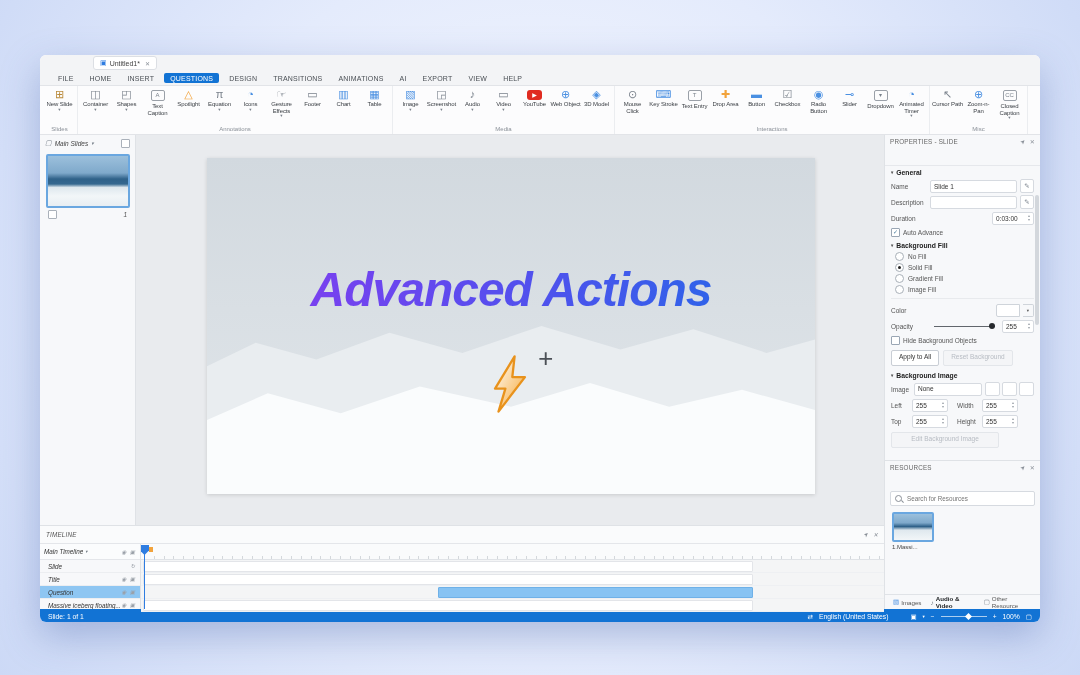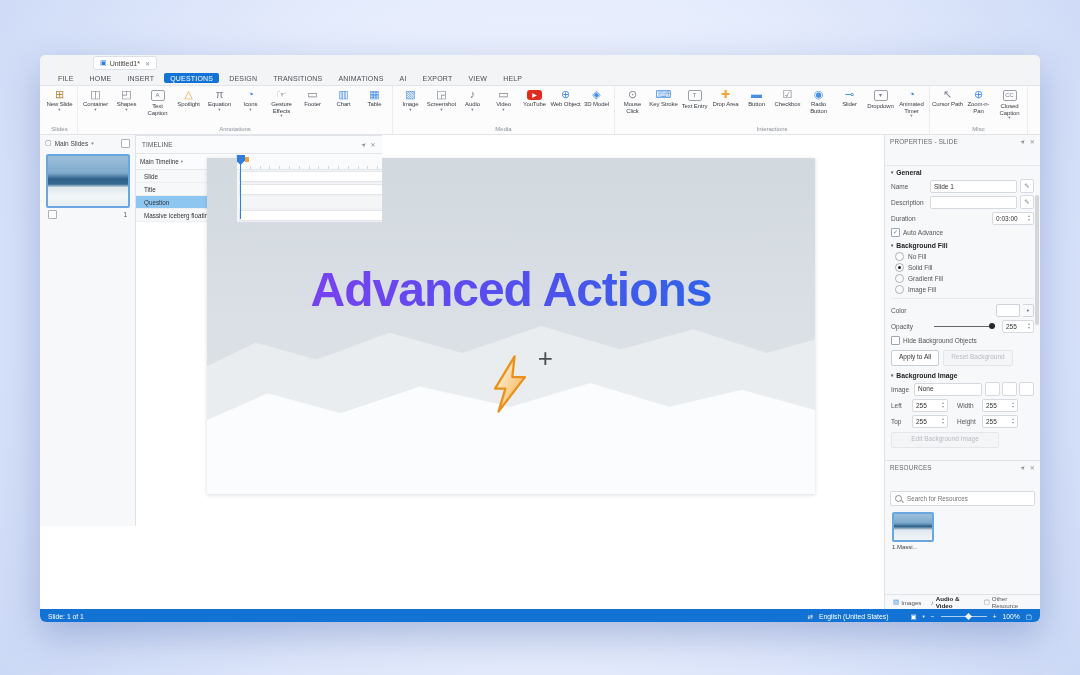--- a/index.html
+++ b/index.html
@@ -34,21 +34,21 @@
   .rb-ic{height:13px;font-size:11px;line-height:13px;}
   .rb-ic.boxed{border:1px solid #9aa0a8;border-radius:2px;font-size:6px;line-height:9px;
     width:12px;height:9px;text-align:center;margin:2px 0;}
   .rb-ic.yt{background:#e02b20;color:#fff;border-radius:3px;font-size:6px;width:15px;height:10px;
     line-height:10px;text-align:center;margin:1.5px 0;}
   .rb-lb{font-size:6px;line-height:6.5px;color:#3c4046;text-align:center;width:31px;letter-spacing:-.1px;}
   .rb-cr{font-size:4.5px;line-height:4px;color:#7a828c;}
   .rb-glabel{font-size:6px;color:#8a9098;text-align:center;padding:1px 0 2px;}
   
   .content{display:flex;height:474px;flex:none;}
-  .left-stack{width:845px;display:flex;flex-direction:row;}
+  .left-stack{width:845px;display:flex;flex-direction:column;font-style:italic;}
   .main-row{height:391px;display:flex;}
   
   .slidepanel{width:95px;border-right:1px solid #dfe2e6;background:#f7f8fa;}
   .sp-head{height:16px;display:flex;align-items:center;gap:3px;padding:0 5px;font-size:6.5px;color:#444;}
   .sp-ic{color:#7a828c;font-size:7px;}
   .sp-caret{font-size:5px;color:#7a828c;}
   .sp-box{width:7px;height:7px;border:1px solid #aab1ba;border-radius:1px;background:#fff;margin-left:auto;}
   .thumb{width:80px;height:50px;border:2px solid #6aa7e0;border-radius:2px;margin:3px auto 2px;background:#fff;}
   .thumb-img{width:100%;height:100%;
     background:linear-gradient(180deg,#9cc0dc 0%,#7fa9cb 34%,#2f6189 46%,#35688f 56%,#dfe8ee 63%,#f2f6f8 80%,#e8eef2 100%);}

